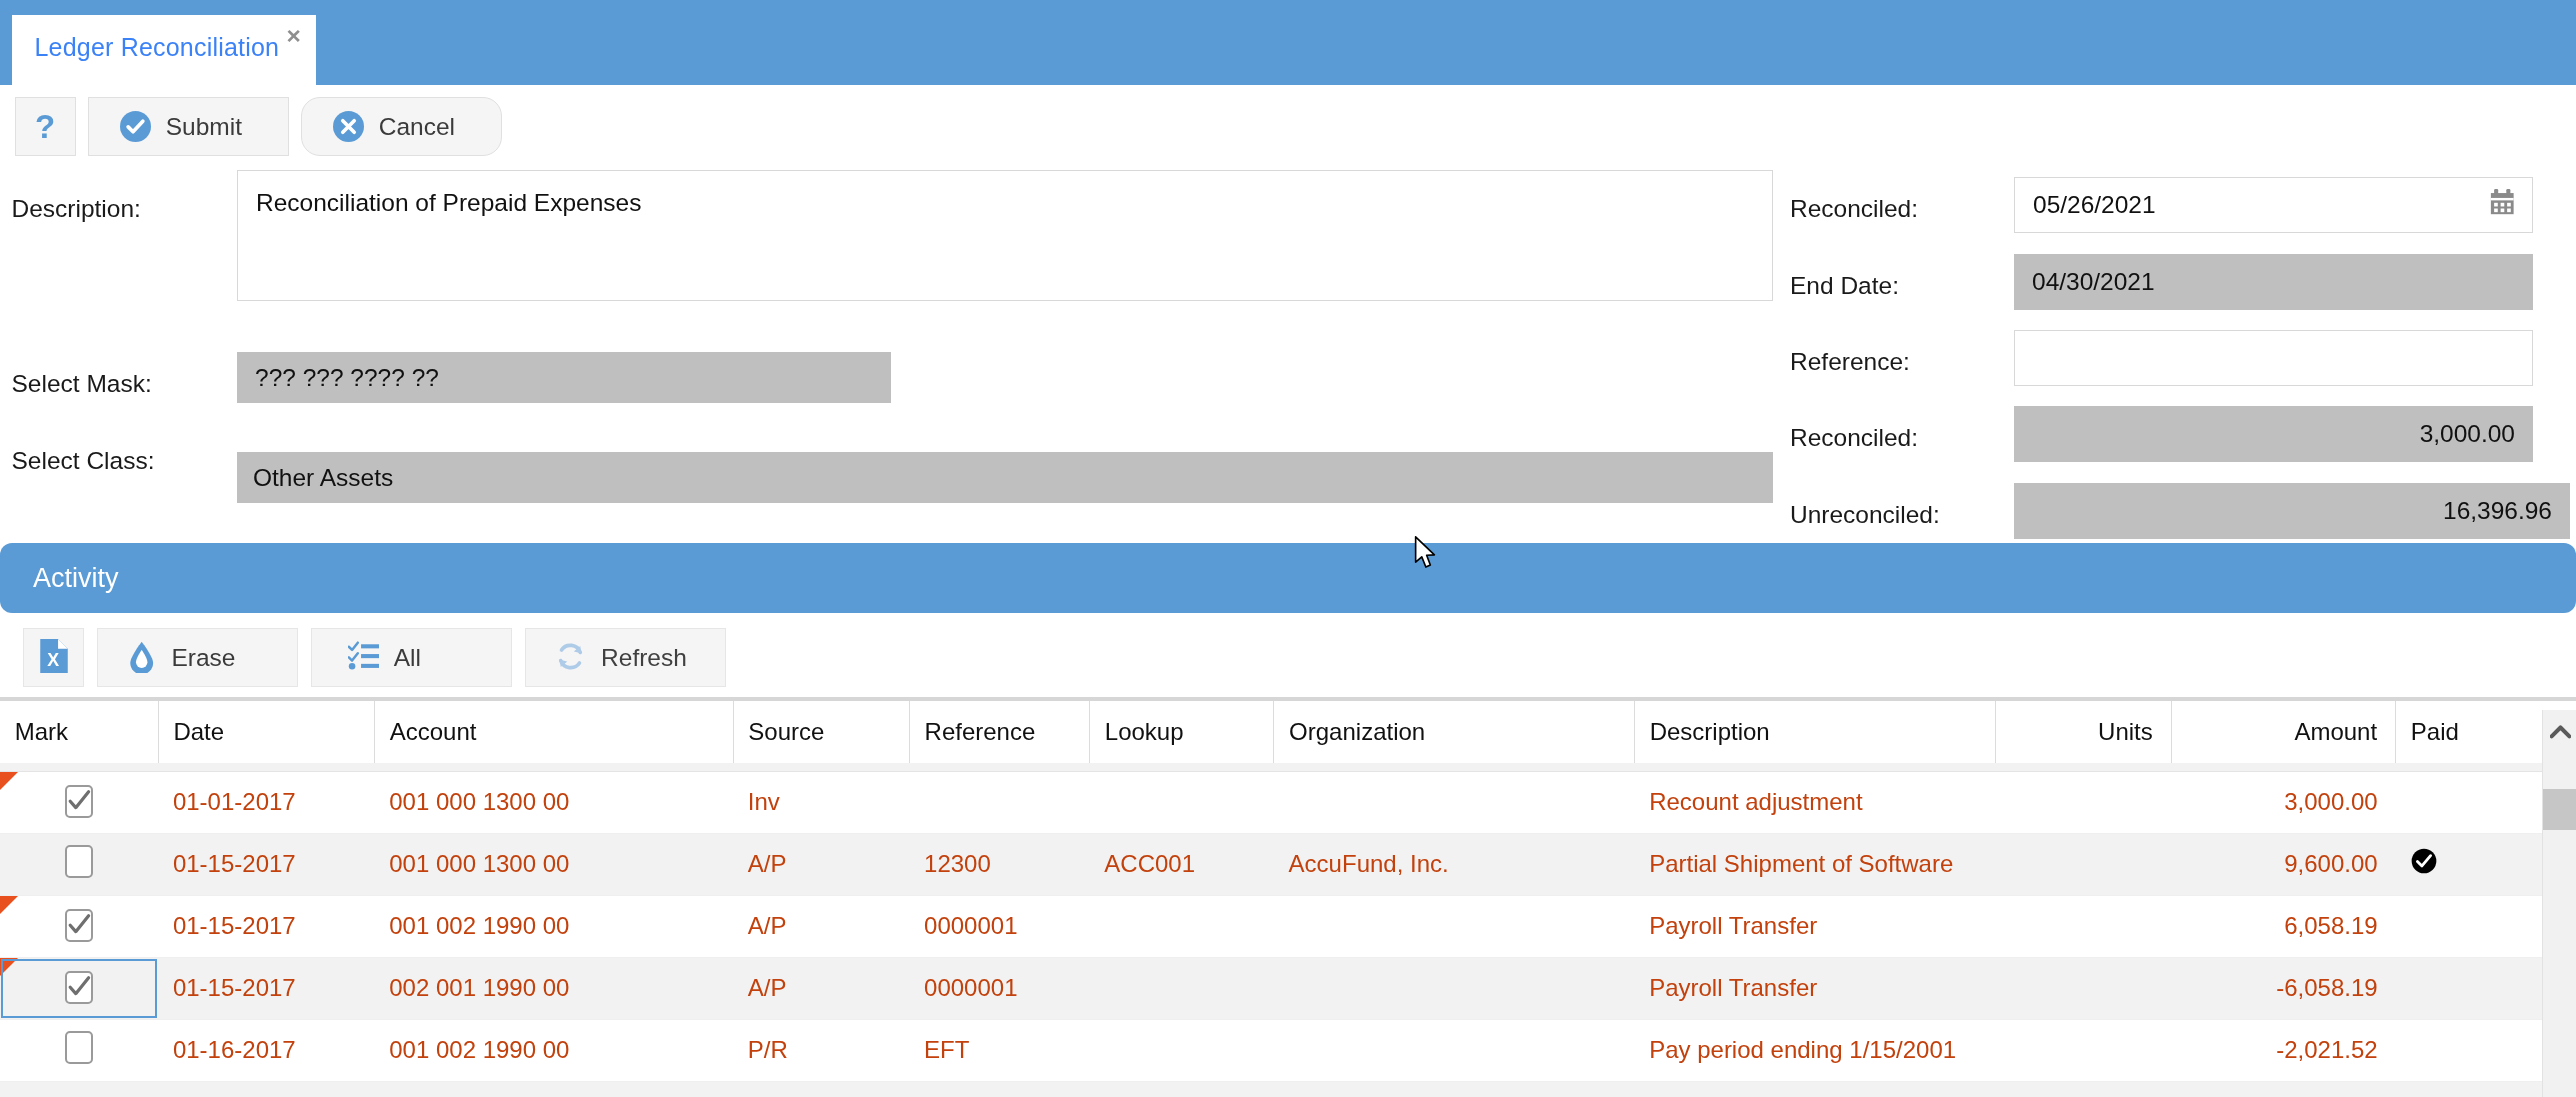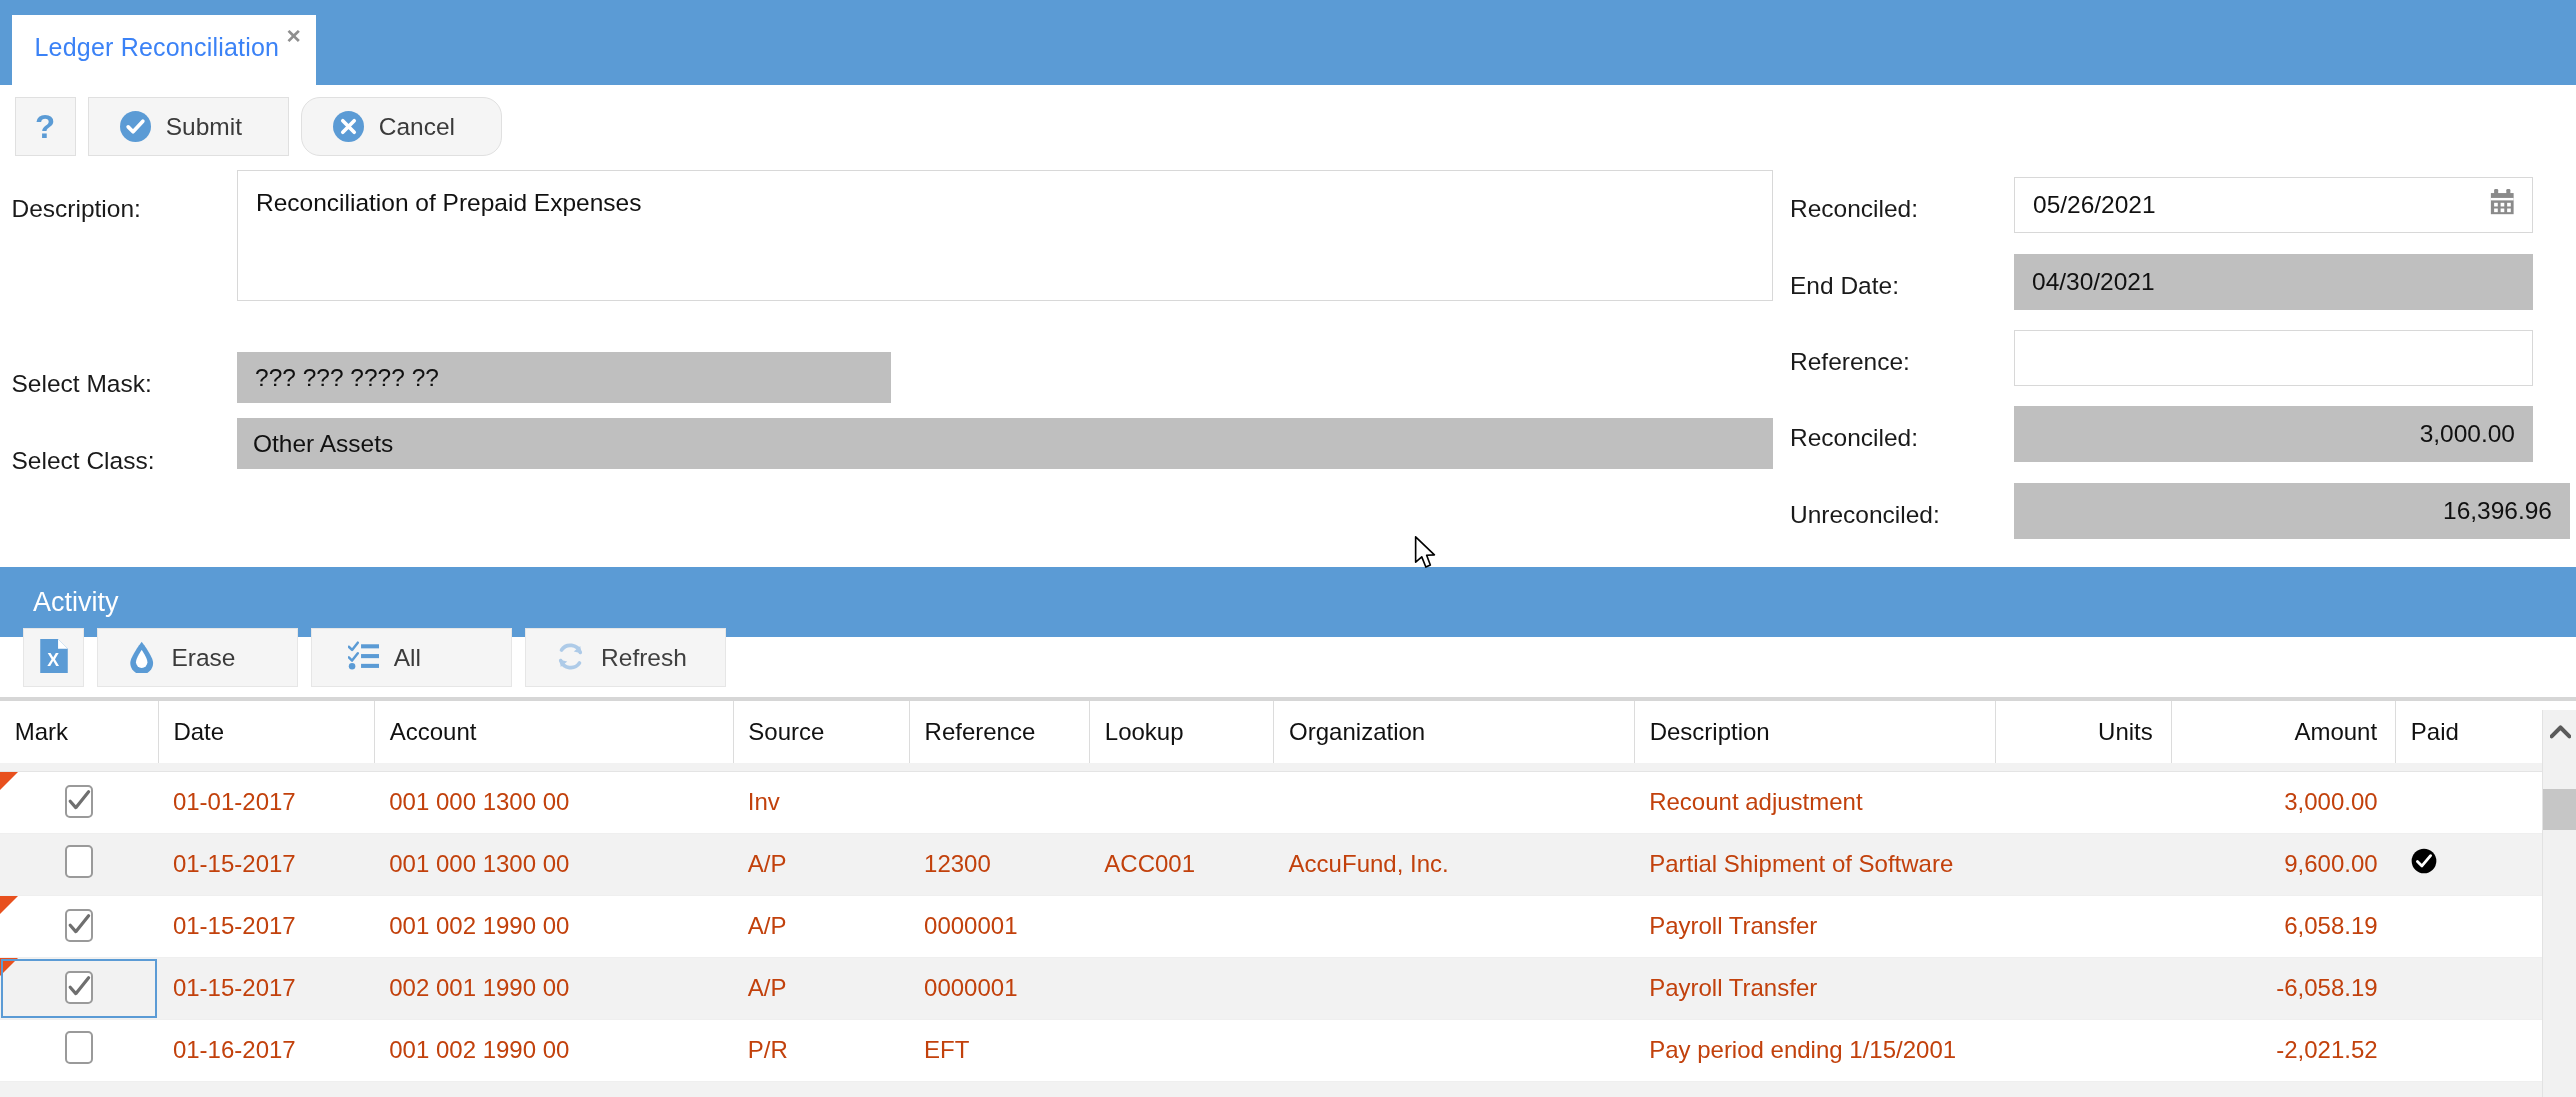--- a/index.html
+++ b/index.html
@@ -66,40 +66,40 @@
   .fbox.gray  { background: #bfbfbf; border: none; }
   .fbox.right { justify-content: flex-end; }
   .fbox.top   { align-items: flex-start; padding-top: 18px; }
 
   
   #description-label { left: 11.5px;  top: 195px; }
   #description-input { left: 237px; top: 170px; width: 1536px; height: 131px; }
   #mask-label        { left: 11.5px;  top: 370px; }
   #mask-input        { left: 237px; top: 352px; width: 654px; height: 51px; }
   #class-label       { left: 11.5px;  top: 447px; }
-  #class-input       { left: 237px; top: 418px; width: 1536px; height: 51px; padding-left: 16px; }
+  #class-input       { left: 237px; top: 452px; width: 1536px; height: 51px; padding-left: 16px; }
 
   
   #reconciled-date-label { left: 1790px; top: 195px; }
   #reconciled-date-input { left: 2014px; top: 177px; width: 519px; height: 56px; }
   #end-date-label        { left: 1790px; top: 272px; }
   #end-date-input        { left: 2014px; top: 254px; width: 519px; height: 56px; }
   #reference-label       { left: 1790px; top: 348px; }
   #reference-input       { left: 2014px; top: 330px; width: 519px; height: 56px; }
   #reconciled-amt-label  { left: 1790px; top: 424px; }
   #reconciled-amt-input  { left: 2014px; top: 406px; width: 519px; height: 56px; }
   #unreconciled-label    { left: 1790px; top: 501px; }
   #unreconciled-input    { left: 2014px; top: 483px; width: 556px; height: 56px; }
 
   .cal-icon { position: absolute; right: 18px; top: 50%; transform: translateY(-50%); }
 
   
   .activity-banner {
-    position: absolute; left: 0; top: 567px; width: 2576px; height: 70px;
-    background: #5b9bd5; display: flex; align-items: center;
+    position: absolute; left: 0; top: 543px; width: 2576px; height: 70px;
+    background: #5b9bd5; display: flex; align-items: center; border-radius: 12px;
   }
   .activity-title { margin-left: 33px; font-size: 27px; color: #ffffff; }
 
   
   .atoolbar { position: absolute; left: 0; top: 628px; width: 2576px; height: 62px; }
   .abtn {
     position: absolute; top: 0; height: 59px;
     background: #f5f5f5; border: 0.8px solid #e6e6e6;
     display: flex; align-items: center; cursor: pointer;
   }

